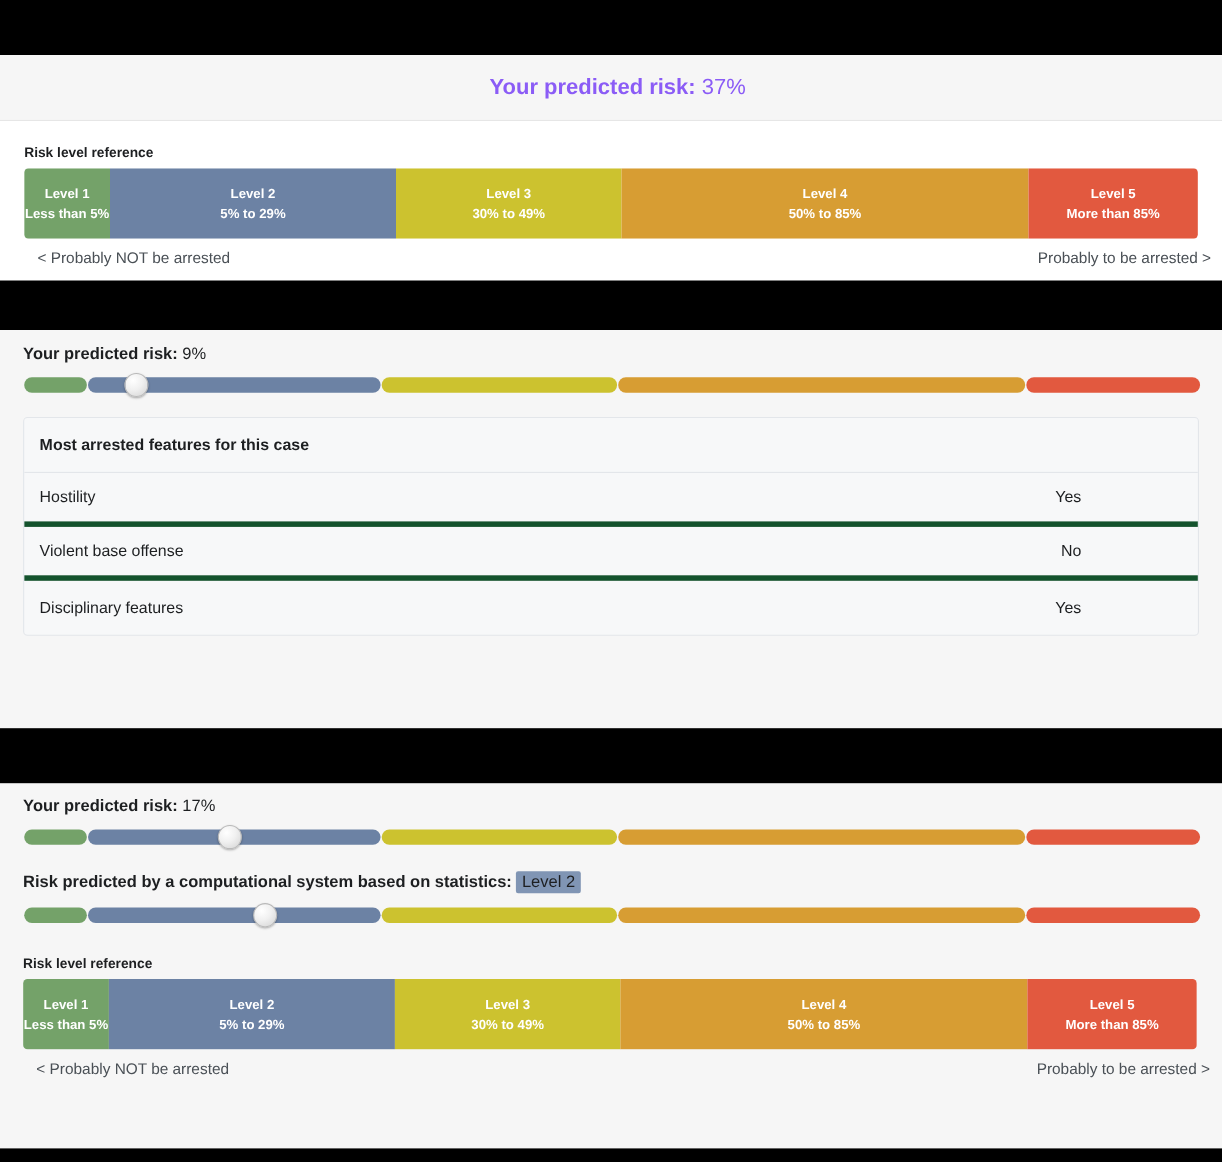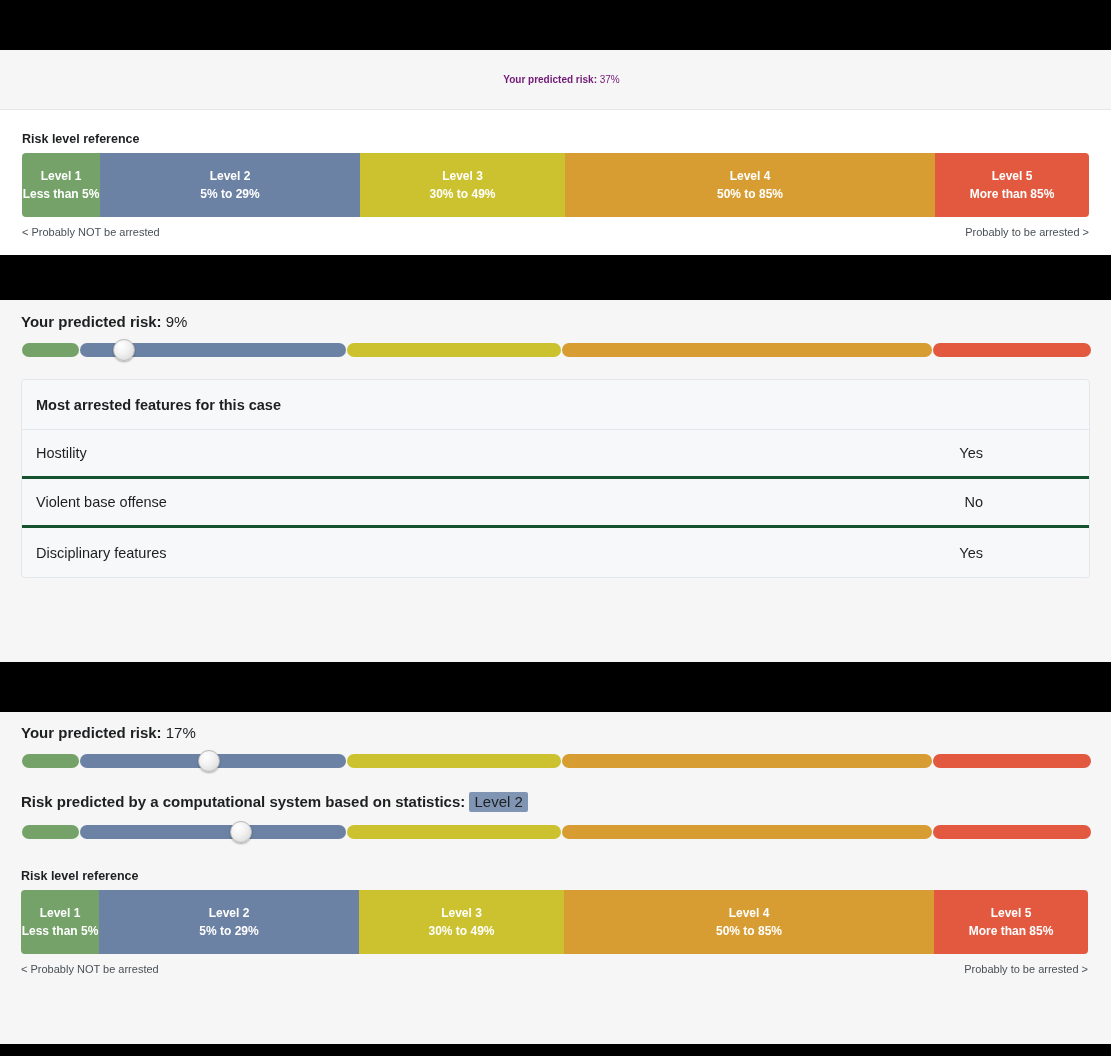--- a/index.html
+++ b/index.html
@@ -33,22 +33,22 @@
 
   .header-band {
     height: 60px;
     background: #f6f6f6;
     border-bottom: 1px solid #e6e6e6;
     display: flex;
     align-items: center;
     justify-content: center;
   }
   .header-text {
-    font-size: 10px;
-    color: #701a75;
+    font-size: 20px;
+    color: #8b5cf6;
     font-weight: 400;
     margin-left: 12px;
   }
   .header-text b { font-weight: 700; }
 
   
   .ref-block { padding: 0 22px; }
   .ref-title {
     font-size: 12.5px;
     font-weight: 700;
@@ -73,22 +73,23 @@
     font-weight: 600;
     text-align: center;
     white-space: nowrap;
   }
   .ref-seg .rng { font-weight: 600; }
   .ref-foot {
     display: flex;
     justify-content: space-between;
     width: 1067px;
     margin-top: 9px;
-    font-size: 11px;
+    font-size: 14px;
     color: #4a5056;
+    margin-left: 12px;
   }
 
   
   .srow-label {
     font-size: 15px;
     color: #1d1f21;
     margin-bottom: 13px;
   }
   .srow-label b { font-weight: 700; }
 
@@ -153,21 +154,21 @@
     font-weight: 700;
     color: #1d1f21;
     border-bottom: 1px solid #e3e6ea;
   }
   .feat-row {
     display: flex;
     align-items: center;
     justify-content: space-between;
     height: 49px;
     padding: 0 14px;
-    border-bottom: 3px solid #14532d;
+    border-bottom: 5px solid #14532d;
     font-size: 14.5px;
     color: #1d1f21;
   }
   .feat-row:last-child { border-bottom: none; }
   .feat-val { padding-right: 92px; }
 
   
   #panel-bot { top: 712px; height: 332px; padding: 0 21px; }
   .bot-inner { padding-top: 12px; }
   .ref-block-bot { margin-top: 30px; padding: 0; }

